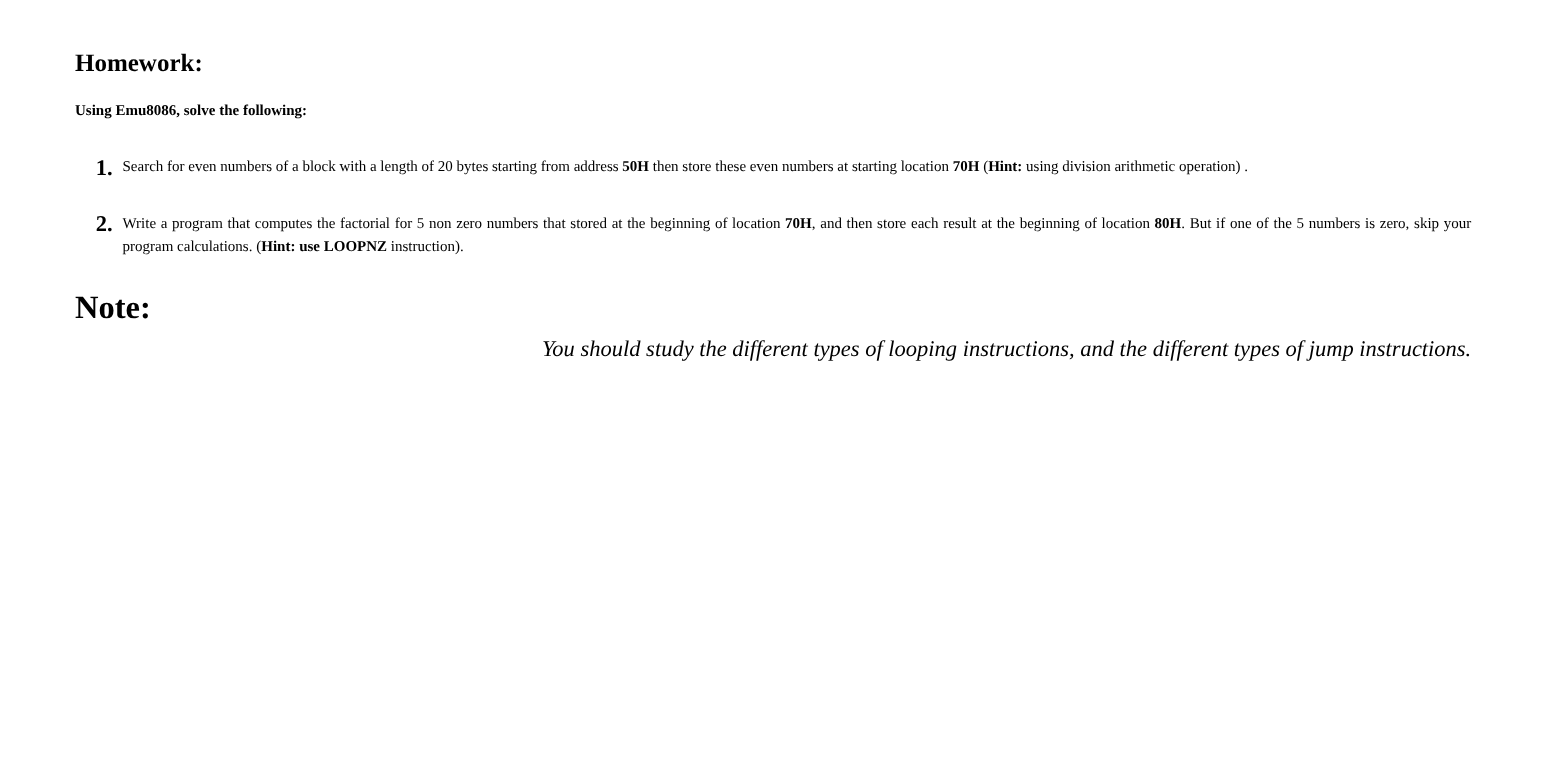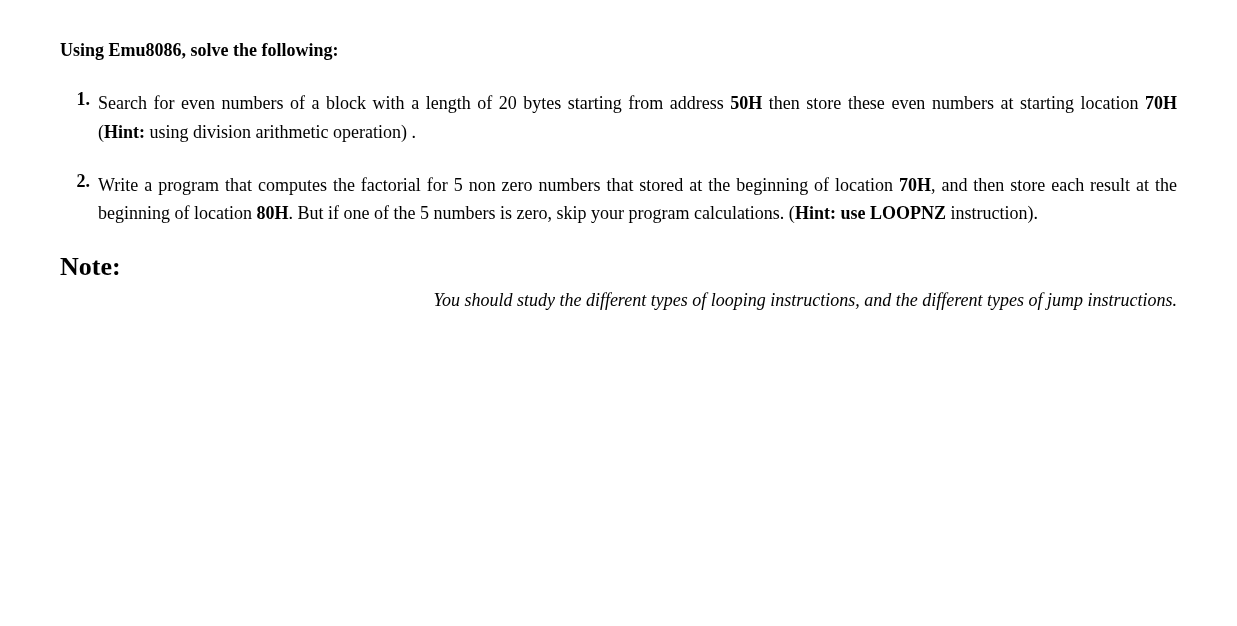--- a/index.html
+++ b/index.html
@@ -19,21 +19,21 @@
     }
 
     .homework-title {
       font-weight: bold;
       font-size: 20px;
       margin-bottom: 18px;
     }
 
     .subtitle {
       font-weight: bold;
-      font-size: 18px;
+      font-size: 12px;
       margin-bottom: 28px;
     }
 
     .problem-list {
       list-style: none;
       margin-bottom: 20px;
     }
 
     .problem-item {
       display: flex;
@@ -44,21 +44,21 @@
     .problem-number {
       font-weight: bold;
       font-size: 18px;
       min-width: 30px;
       flex-shrink: 0;
       margin-right: 8px;
       text-align: right;
     }
 
     .problem-text {
-      font-size: 18px;
+      font-size: 12px;
       text-align: justify;
       line-height: 1.6;
       flex: 1;
     }
 
     .note-section {
       margin-top: 16px;
     }
 
     .note-title {
@@ -72,20 +72,21 @@
       font-size: 18px;
       line-height: 1.6;
       text-align: right;
     }
   </style>
 </head>
 <body>
 
 <div>
 
+  <div class="homework-title">Homework:</div>
 
   <div class="subtitle">Using Emu8086, solve the following:</div>
 
   <ol class="problem-list">
 
     <li class="problem-item">
       <span class="problem-number">1.</span>
       <span class="problem-text">
         Search for even numbers of a block with a length of 20 bytes starting from address <strong>50H</strong> then store these even numbers at starting location <strong>70H</strong> (<strong>Hint:</strong> using division arithmetic operation) .
       </span>

